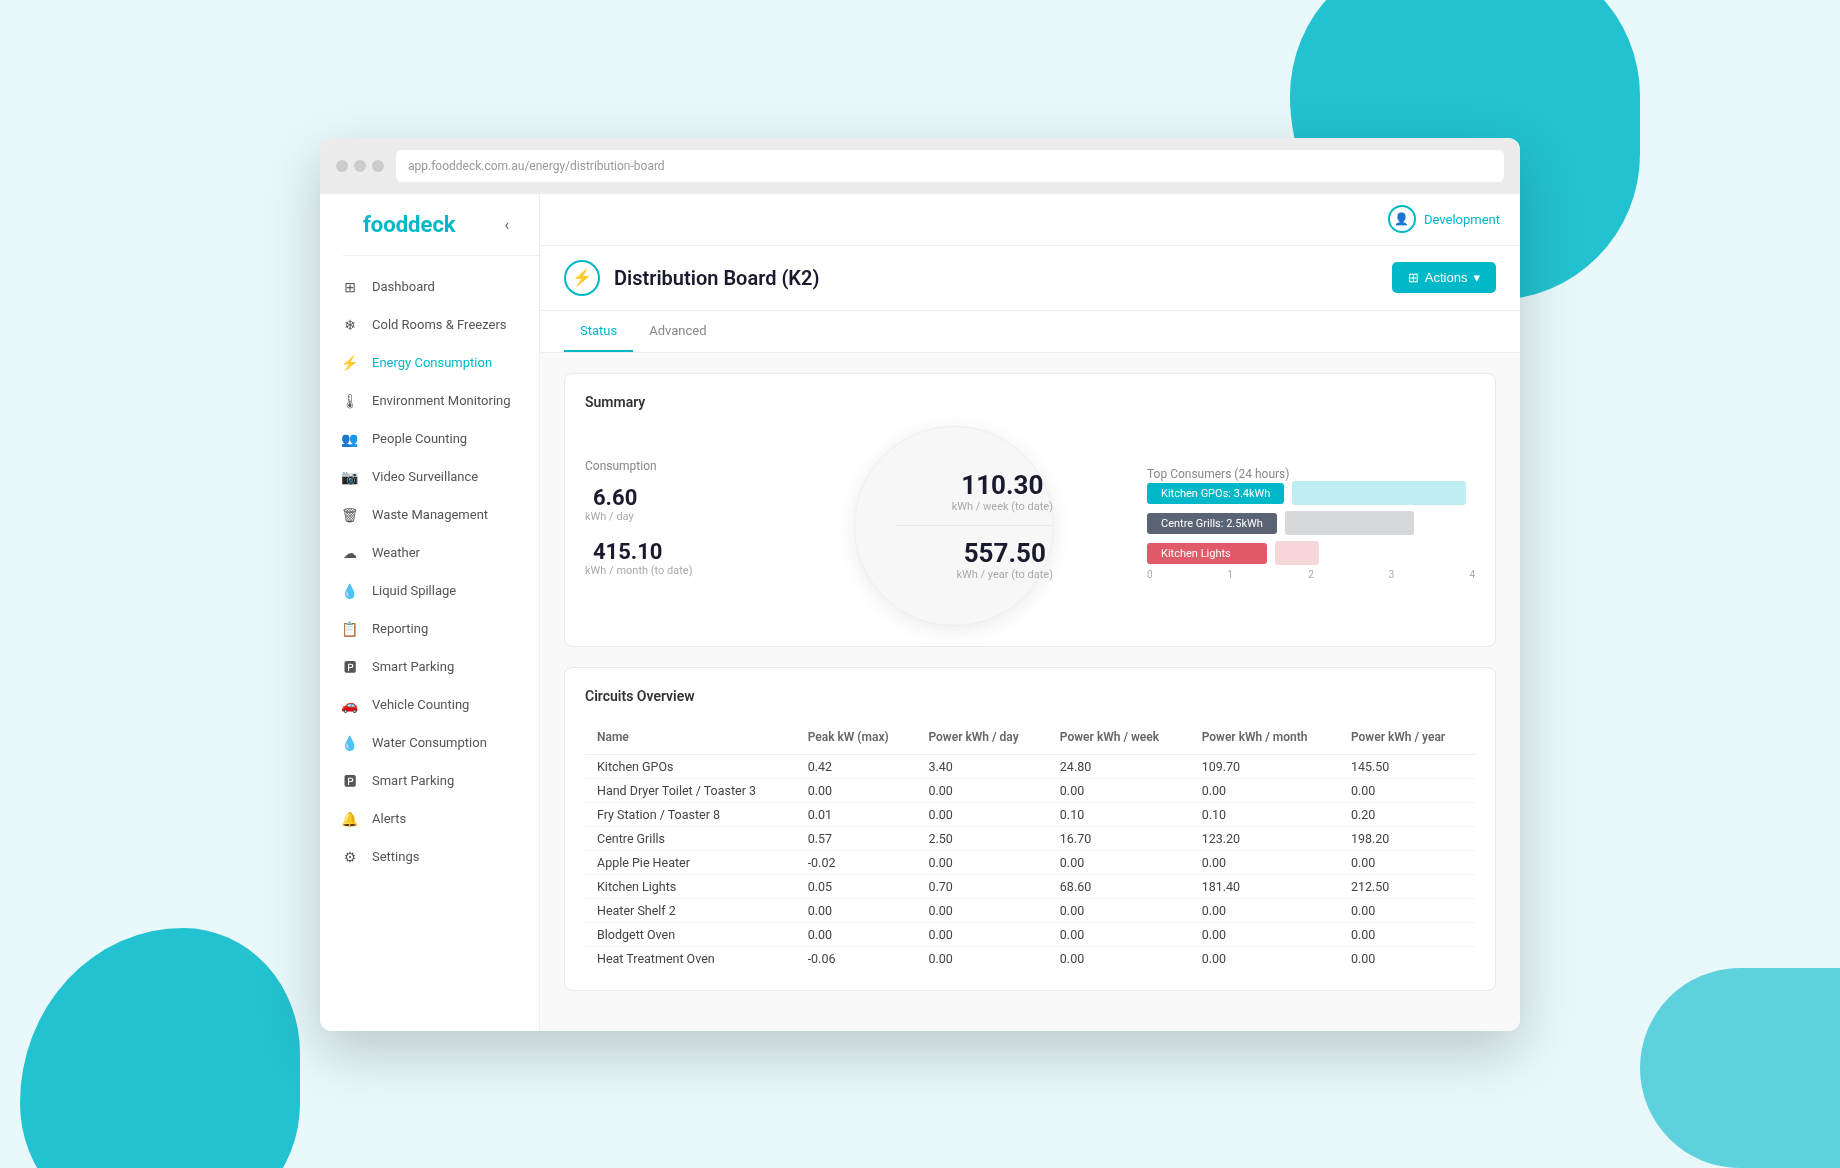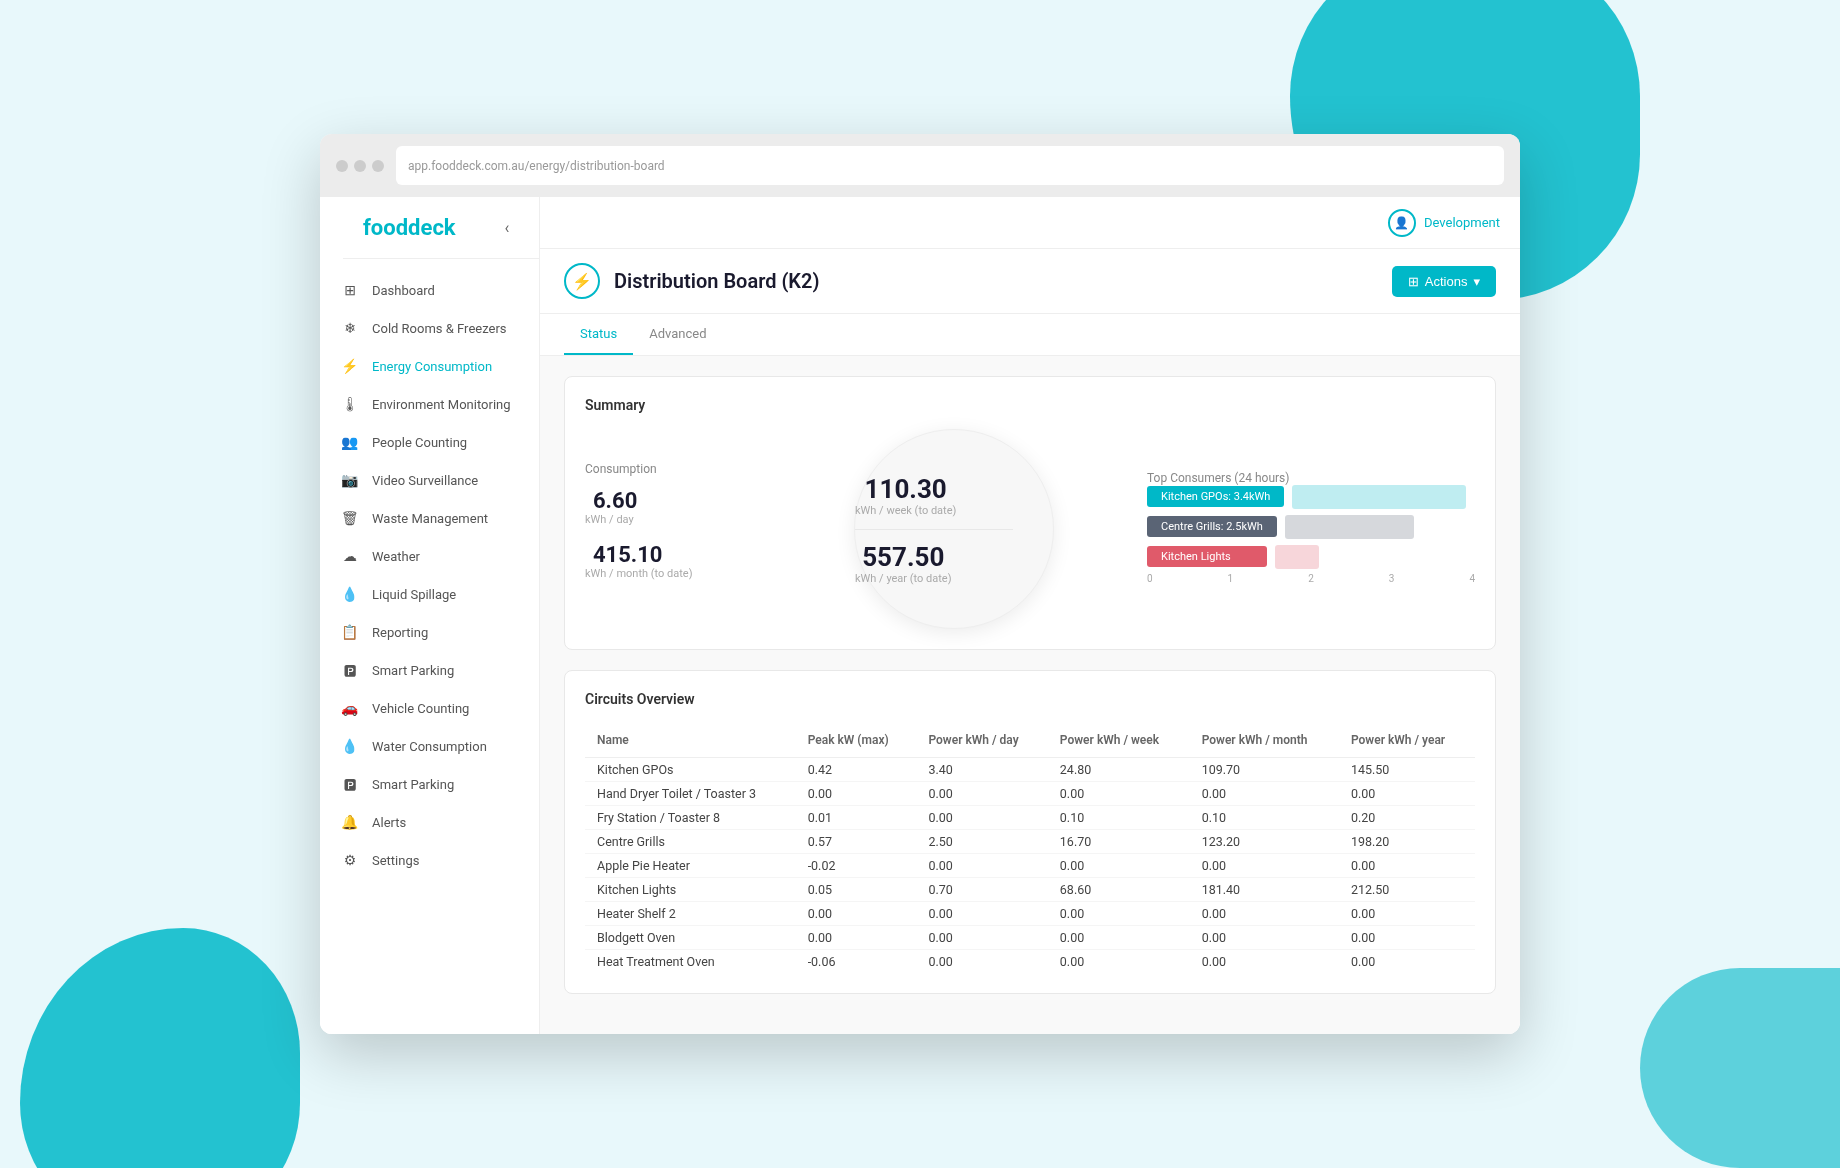--- a/index.html
+++ b/index.html
@@ -33,21 +33,21 @@
       display: flex; gap: 6px;
     }
     .browser-dot {
       width: 12px; height: 12px; border-radius: 50%; background: #ccc;
     }
 
     .browser-address {
       flex: 1;
       background: #fff;
       border-radius: 6px;
-      height: 39px;
+      height: 32px;
       padding: 0 12px;
       font-size: 12px;
       color: #999;
       display: flex;
       align-items: center;
     }
 
     .app-container {
       display: flex;
       background: #fff;
@@ -288,21 +288,21 @@
 
     .big-circle {
       width: 200px;
       height: 200px;
       border-radius: 50%;
       background: #f7f7f7;
       border: 1px solid #eee;
       box-shadow: 0 4px 20px rgba(0,0,0,0.08);
       display: flex;
       flex-direction: column;
-      align-items: flex-start;
+      align-items: flex-end;
       justify-content: center;
       gap: 12px;
     }
 
     .circle-stat {
       text-align: center;
     }
 
     .circle-stat-value {
       font-size: 26px;

